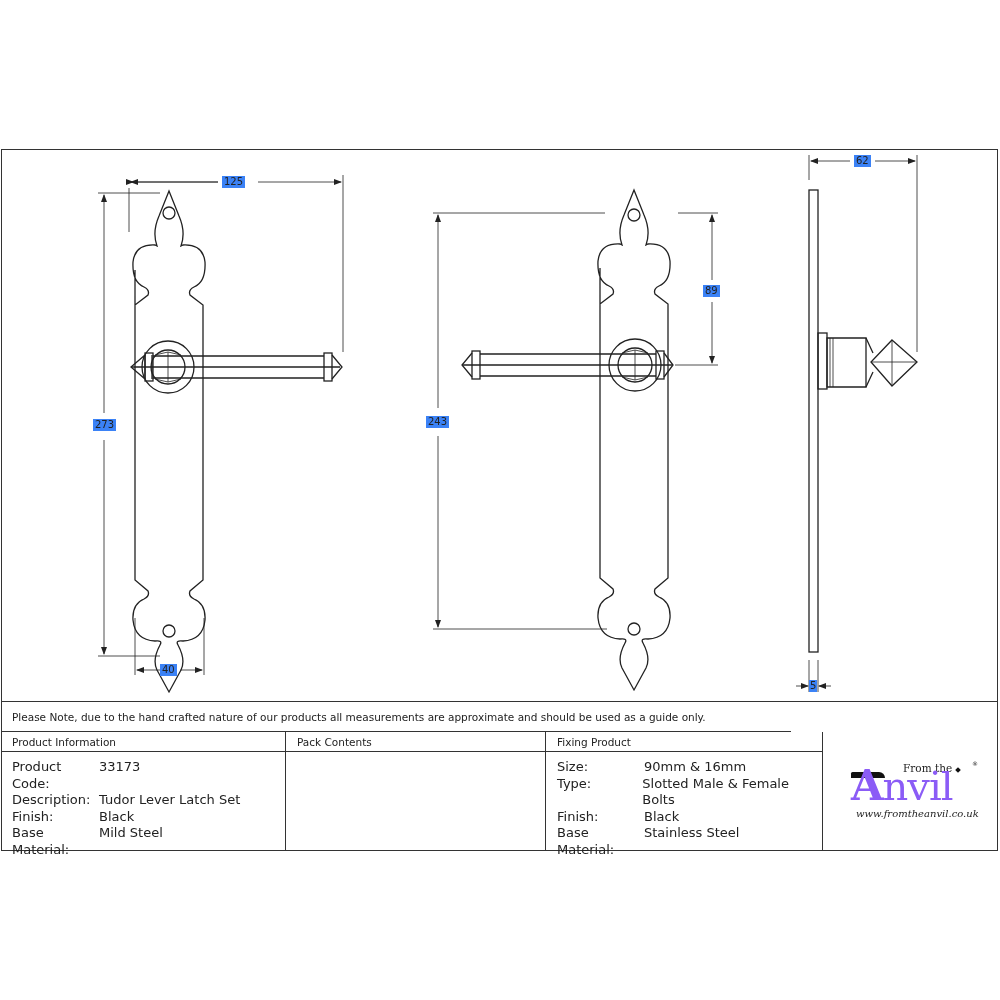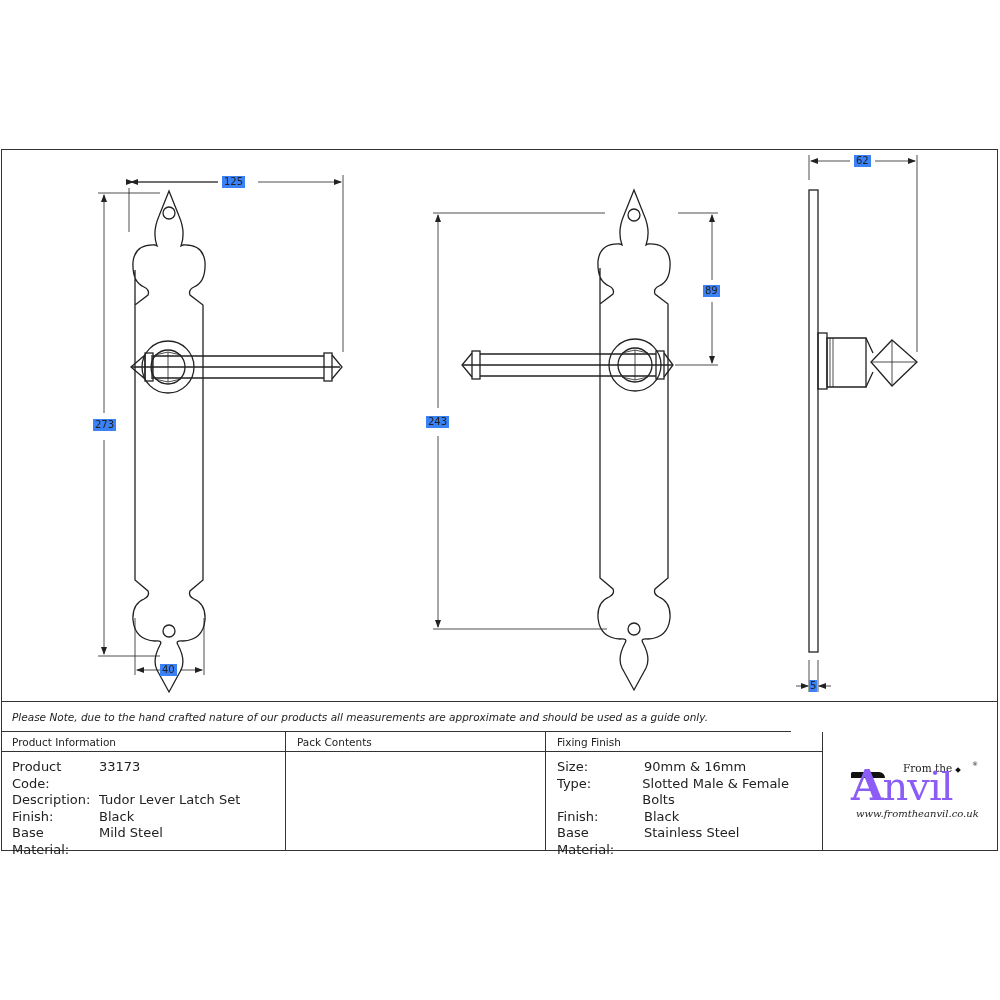--- a/index.html
+++ b/index.html
@@ -5,21 +5,21 @@
     html, body { margin: 0; padding: 0; background: #ffffff; }
     body { width: 1000px; height: 1000px; position: relative; overflow: hidden;
            font-family: "DejaVu Sans", sans-serif; color: #222; }
     .sheet { position: absolute; left: 1px; top: 149px; width: 997px; height: 702px;
              border: 1.5px solid #333; box-sizing: border-box; }
     svg.drawing { position: absolute; left: 0; top: 0; }
     .dim { position: absolute; font-size: 10px; color: #222; background: #3b82f6; padding: 0 2px;
            line-height: 12px; }
     .note-row { position: absolute; left: 1px; top: 701px; width: 997px; height: 30px;
                 border-top: 1.5px solid #333; box-sizing: border-box; }
-    .note-text { position: absolute; left: 11px; top: 9px; font-size: 10.5px; white-space: nowrap; font-style: italic; }
+    .note-text { position: absolute; left: 11px; top: 9px; font-size: 10.5px; white-space: nowrap; }
     .table { position: absolute; left: 1px; top: 731px; width: 790px; height: 120px;
              border-top: 1.5px solid #333; box-sizing: border-box; }
     .col { position: absolute; top: 0; height: 119px; box-sizing: border-box; }
     .col.c1 { left: 0; width: 285px; border-right: 1.2px solid #333; }
     .col.c2 { left: 285px; width: 260px; border-right: 1.2px solid #333; }
     .col.c3 { left: 545px; width: 277px; border-right: 1.2px solid #333; }
     .col.c4 { left: 822px; width: 175px; }
     .col-head { height: 20px; border-bottom: 1.2px solid #333; box-sizing: border-box;
                 font-size: 10.5px; padding: 4px 0 0 11px; }
     .rows { padding-top: 7px; }
@@ -175,21 +175,21 @@
         <span class="v">Mild Steel</span>
       </div>
     </div>
   </div>
 
   <div class="col c2">
     <div class="col-head">Pack Contents</div>
   </div>
 
   <div class="col c3">
-    <div class="col-head">Fixing Finish</div>
+    <div class="col-head">Fixing Product</div>
     <div class="rows">
       <div class="kv">
         <span class="k">Size:</span>
         <span class="v">90mm &amp; 16mm</span>
       </div>
       <div class="kv">
         <span class="k">Type:</span>
         <span class="v">Slotted Male &amp; Female Bolts</span>
       </div>
       <div class="kv">

